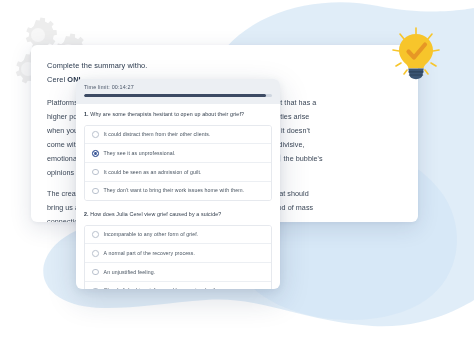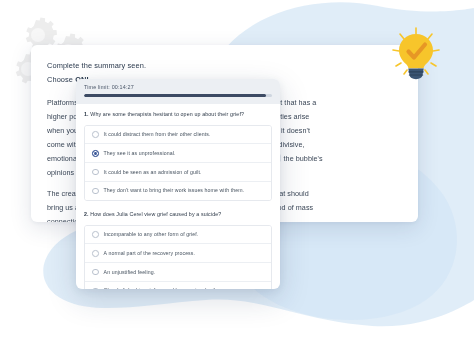--- a/index.html
+++ b/index.html
@@ -102,22 +102,22 @@
       <circle cx="26" cy="19" r="7" fill="#f7f7f7"></circle>
       <path d="M54 20 l3.6 .6 .9-3.2 4.6 .9 -.2 3.3 3.3 1.6 2.3-2.4 3.3 3.3 -2.1 2.5 1.5 3.4 3.3 .1 .5 4.6 -3.2 .8 -.9 3.5 2.5 2.2 -2.7 3.8 -3-1.4 -2.9 2 .4 3.3 -4.5 1.2 -1.4-3 -3.5-.3 -1.8 2.8 -4.1-2.1 1-3.2 -2.3-2.7 -3.2 .7 -1.6-4.3 3-1.4 .4-3.5 -2.9-1.6 1.7-4.3 3.2 1.1 2.6-2.4z"></path>
       <circle cx="56" cy="35" r="7" fill="#f7f7f7"></circle>
       <path d="M14 38 l3.6 .6 .9-3.2 4.6 .9 -.2 3.3 3.3 1.6 2.3-2.4 3.3 3.3 -2.1 2.5 1.5 3.4 3.3 .1 .5 4.6 -3.2 .8 -.9 3.5 2.5 2.2 -2.7 3.8 -3-1.4 -2.9 2 .4 3.3 -4.5 1.2 -1.4-3 -3.5-.3 -1.8 2.8 -4.1-2.1 1-3.2 -2.3-2.7 -3.2 .7 -1.6-4.3 3-1.4 .4-3.5 -2.9-1.6 1.7-4.3 3.2 1.1 2.6-2.4z"></path>
       <circle cx="16" cy="53" r="7" fill="#f7f7f7"></circle>
     </g>
   </svg>
 
   <div class="doc-card">
     <div class="doc-inner">
-      <div class="doc-h">Complete the summary seen.</div>
-      <div class="doc-h"><span>Choose </span><b>ONL</b></div>
+      <div class="doc-h">Complete the summary witho.</div>
+      <div class="doc-h"><span>Cerel </span><b>ONL</b></div>
 
       <div class="doc-body">
         <div class="doc-line"><span>Platforms lik</span><span style="display:inline-block;width:96px"></span><span>platforms that highlight content that has a</span></div>
         <div class="doc-line"><span>higher poss</span><span style="display:inline-block;width:96px"></span><span>at better promotional opportunities arise</span></div>
         <div class="doc-line"><span>when you ha</span><span style="display:inline-block;width:96px"></span><span>for these social media giants, it doesn't</span></div>
         <div class="doc-line"><span>come witho</span><span style="display:inline-block;width:96px"></span><span>e strengthened in response to divisive,</span></div>
         <div class="doc-line"><span>emotional, c</span><span style="display:inline-block;width:96px"></span><span>s who </span><b>3.</b><span class="blank-field"></span><span>the bubble's</span></div>
         <div class="doc-line"><span>opinions an</span><span style="display:inline-block;width:96px"></span><span>t.</span></div>
       </div>
 

